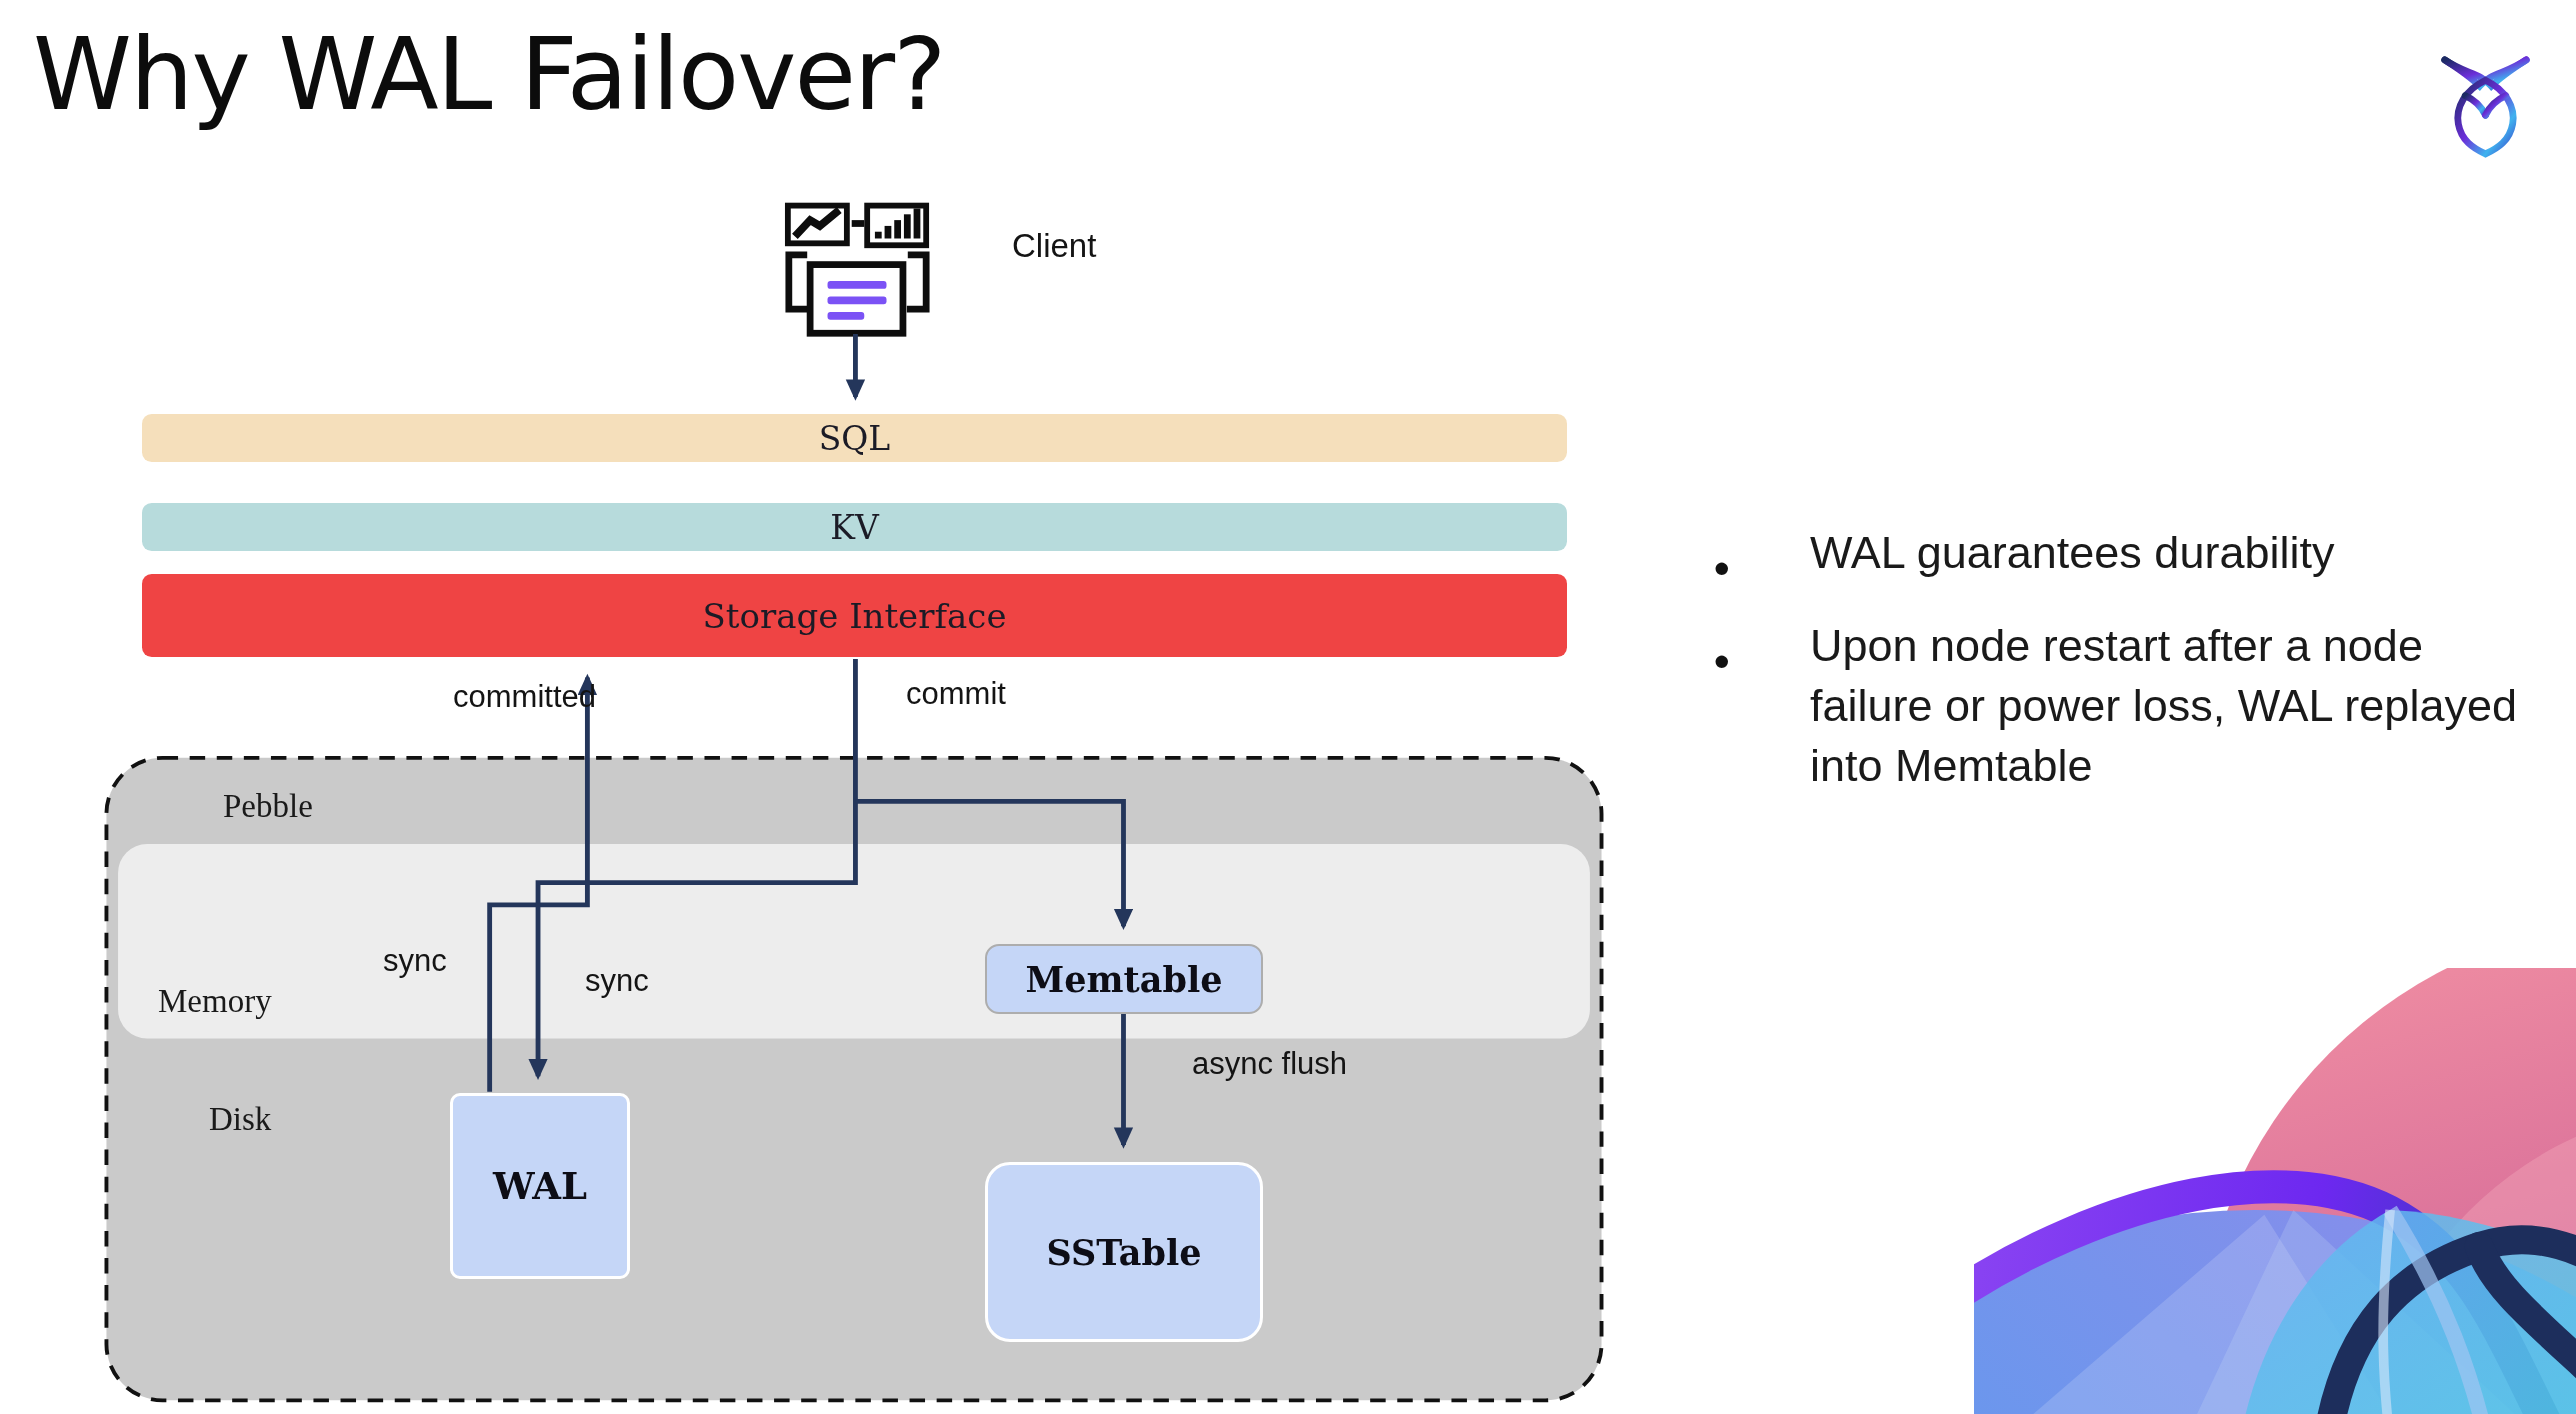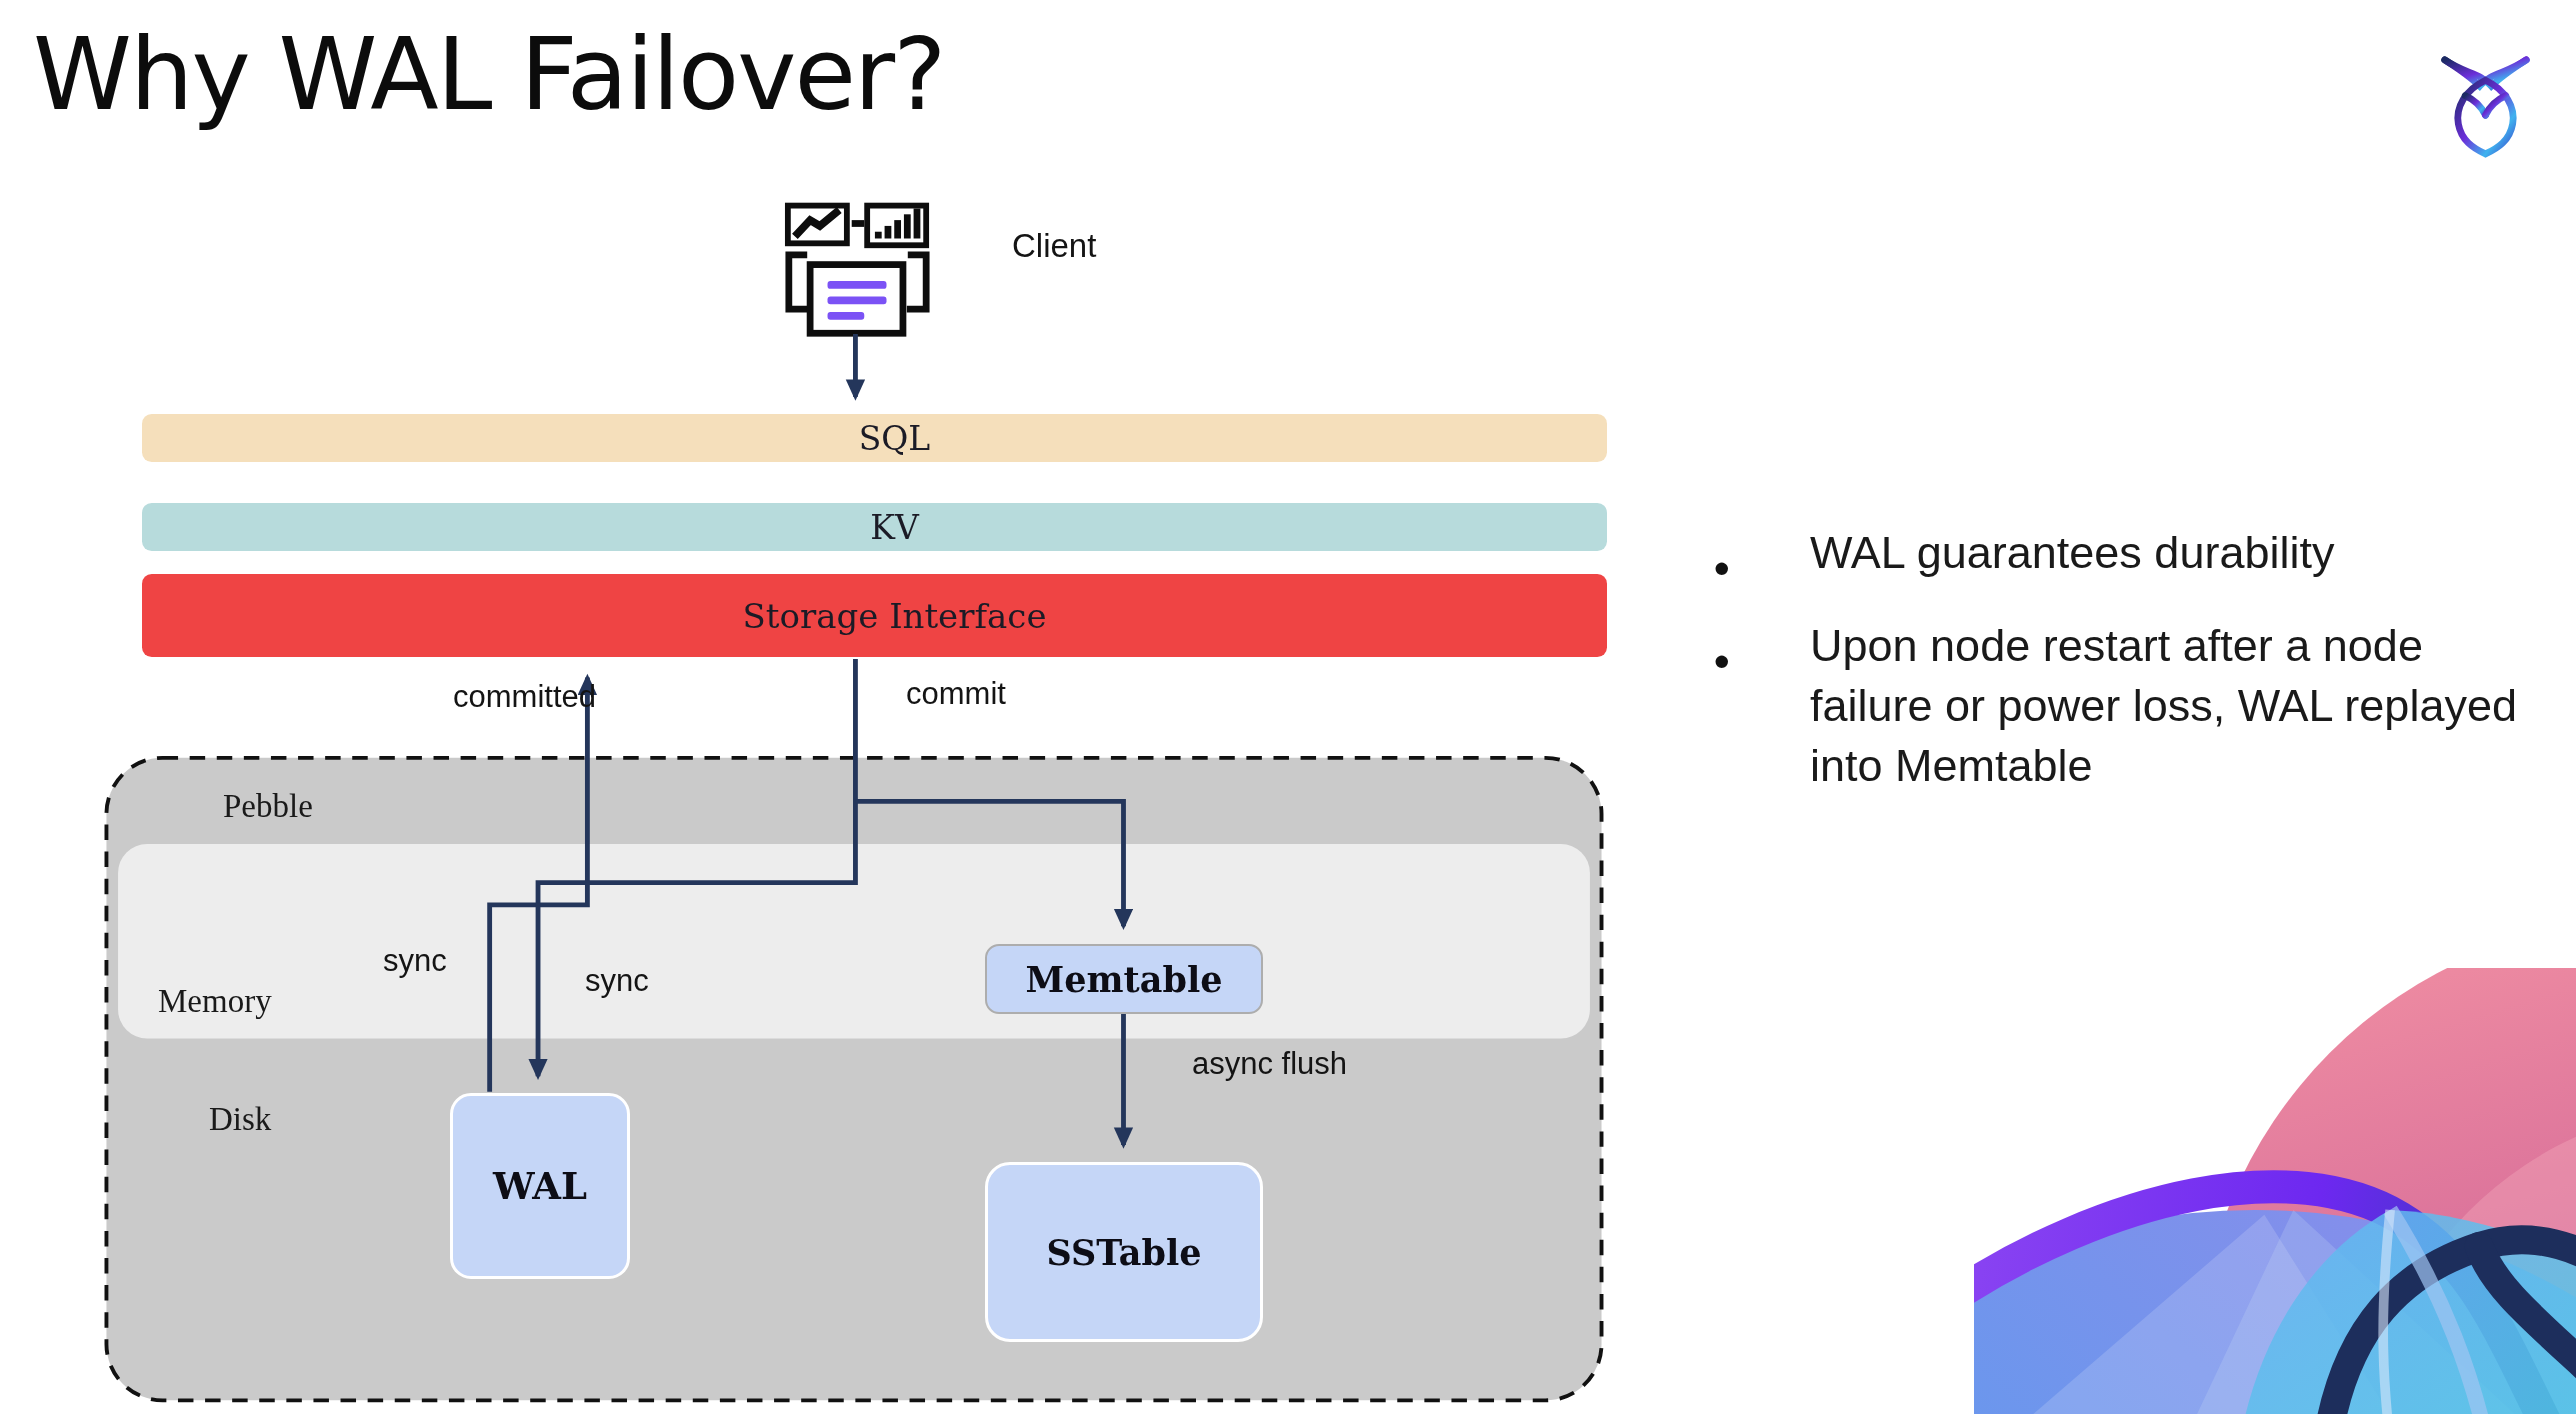--- a/index.html
+++ b/index.html
@@ -10,21 +10,21 @@
   
   .title{
     position:absolute;left:33px;top:15.5px;
     font-family:"DejaVu Sans",sans-serif;font-weight:normal;
     font-size:100px;letter-spacing:-1.9px;color:#0c0c0c;
   }
   
   .bar{
     position:absolute;left:142px;width:1425px;border-radius:9.7px;
     display:flex;align-items:center;justify-content:center;
-    font-family:"DejaVu Serif",serif;font-size:33px;color:#1b1b26;padding-left:40px;
+    font-family:"DejaVu Serif",serif;font-size:33px;color:#1b1b26;
   }
   .bar-sql{top:414px;height:48px;background:#f5dfbb;}
   .bar-kv{top:503px;height:48px;background:#b7dbdc;}
   .bar-storage{top:574px;height:83px;background:#ef4444;font-size:34px;}
   
   .lab{position:absolute;font-size:31px;line-height:1.1;color:#141414;}
   .slab{position:absolute;font-family:Liberation Serif, serif;font-size:33px;line-height:1.1;color:#1a1a1a;}
   .lab-committed{left:406px;top:680px;margin-left:47px;}
   .lab-commit{left:906px;top:677px;}
   .lab-sync1{left:383px;top:944px;}
@@ -34,21 +34,21 @@
   .lab-pebble{left:223px;top:788px;}
   .lab-memory{left:158px;top:983px;}
   .lab-disk{left:209px;top:1101px;}
   
   .bluebox{
     position:absolute;background:#c5d6f7;
     display:flex;align-items:center;justify-content:center;
     font-family:"DejaVu Serif",serif;font-weight:bold;color:#0d0d16;
     box-sizing:border-box;
   }
-  .box-wal{left:450px;top:1093px;width:180px;height:186px;border:3.9px solid #ffffff;border-radius:21px;font-size:37px;}
+  .box-wal{left:450px;top:1093px;width:180px;height:186px;border:3.9px solid #ffffff;border-radius:10px;font-size:37px;}
   .box-memtable{left:985px;top:944px;width:278px;height:70px;border:2.9px solid #adadad;border-radius:14px;font-size:35px;}
   .box-sstable{left:985px;top:1162px;width:278px;height:180px;border:3.9px solid #ffffff;border-radius:25px;font-size:35px;}
   
   .bullets{position:absolute;left:1711px;top:523px;width:832px;}
   .bullet{position:relative;padding-left:99px;font-size:45px;line-height:60px;color:#1a1a1a;margin-bottom:33px;}
   .bullet .dot{position:absolute;left:1.9px;top:13.5px;font-size:29px;color:#111;}
   
   .diagram-svg{position:absolute;left:0;top:0;}
   .client-svg{position:absolute;left:780px;top:194px;}
   .logo-svg{position:absolute;left:2437px;top:46px;}

